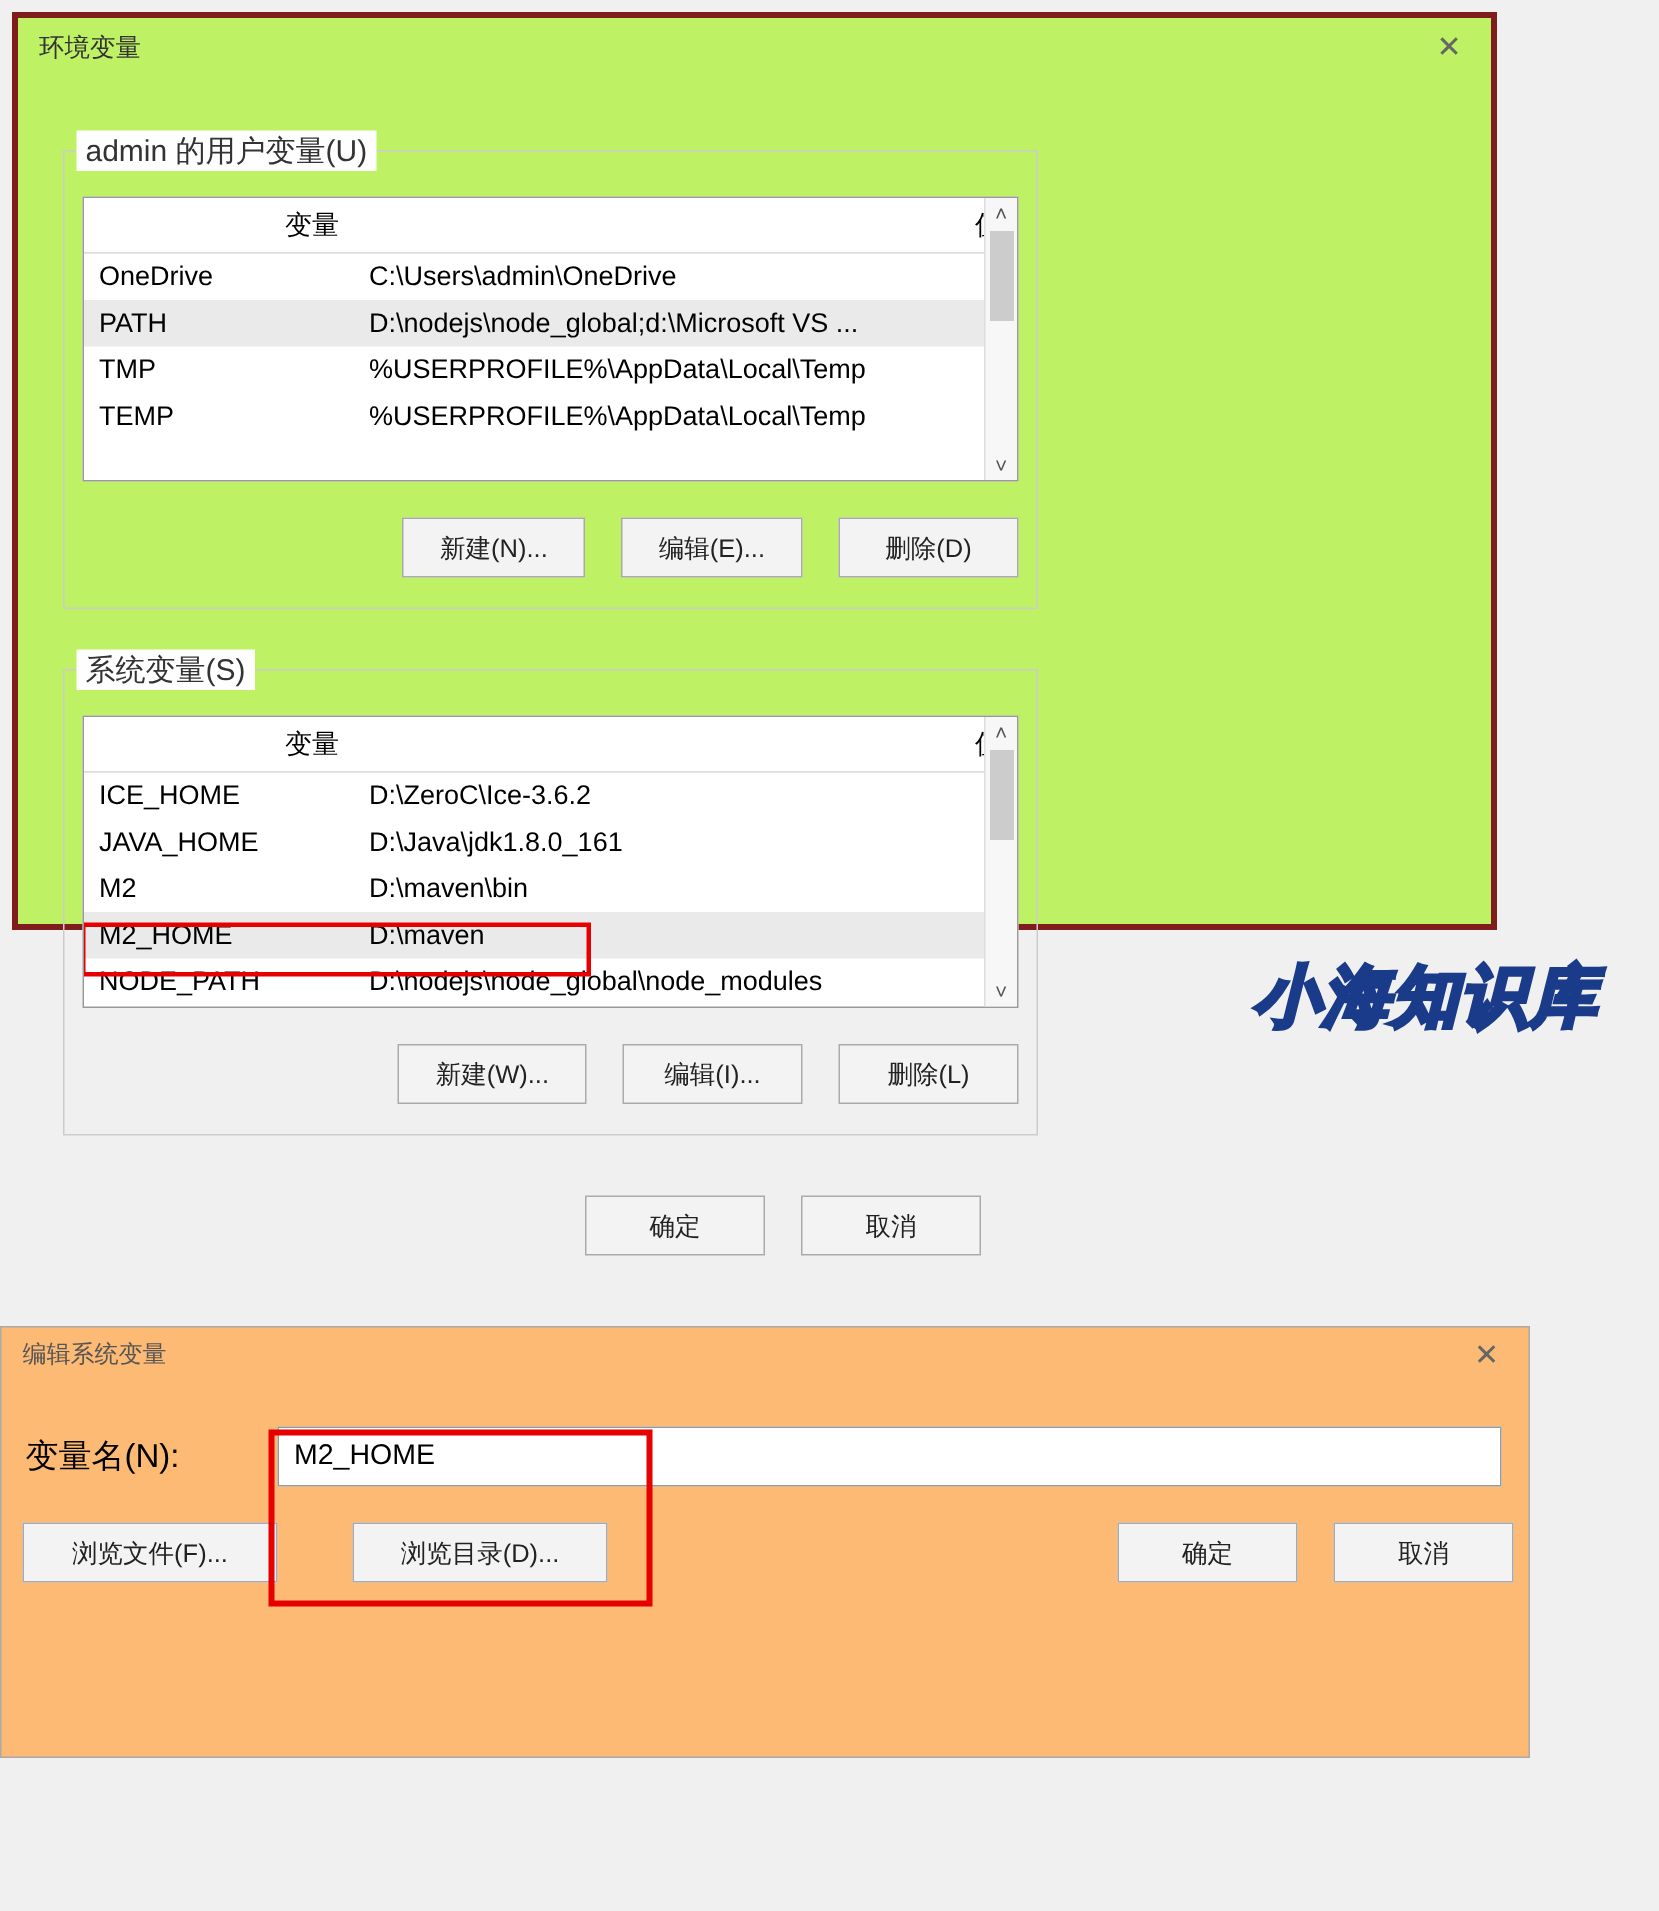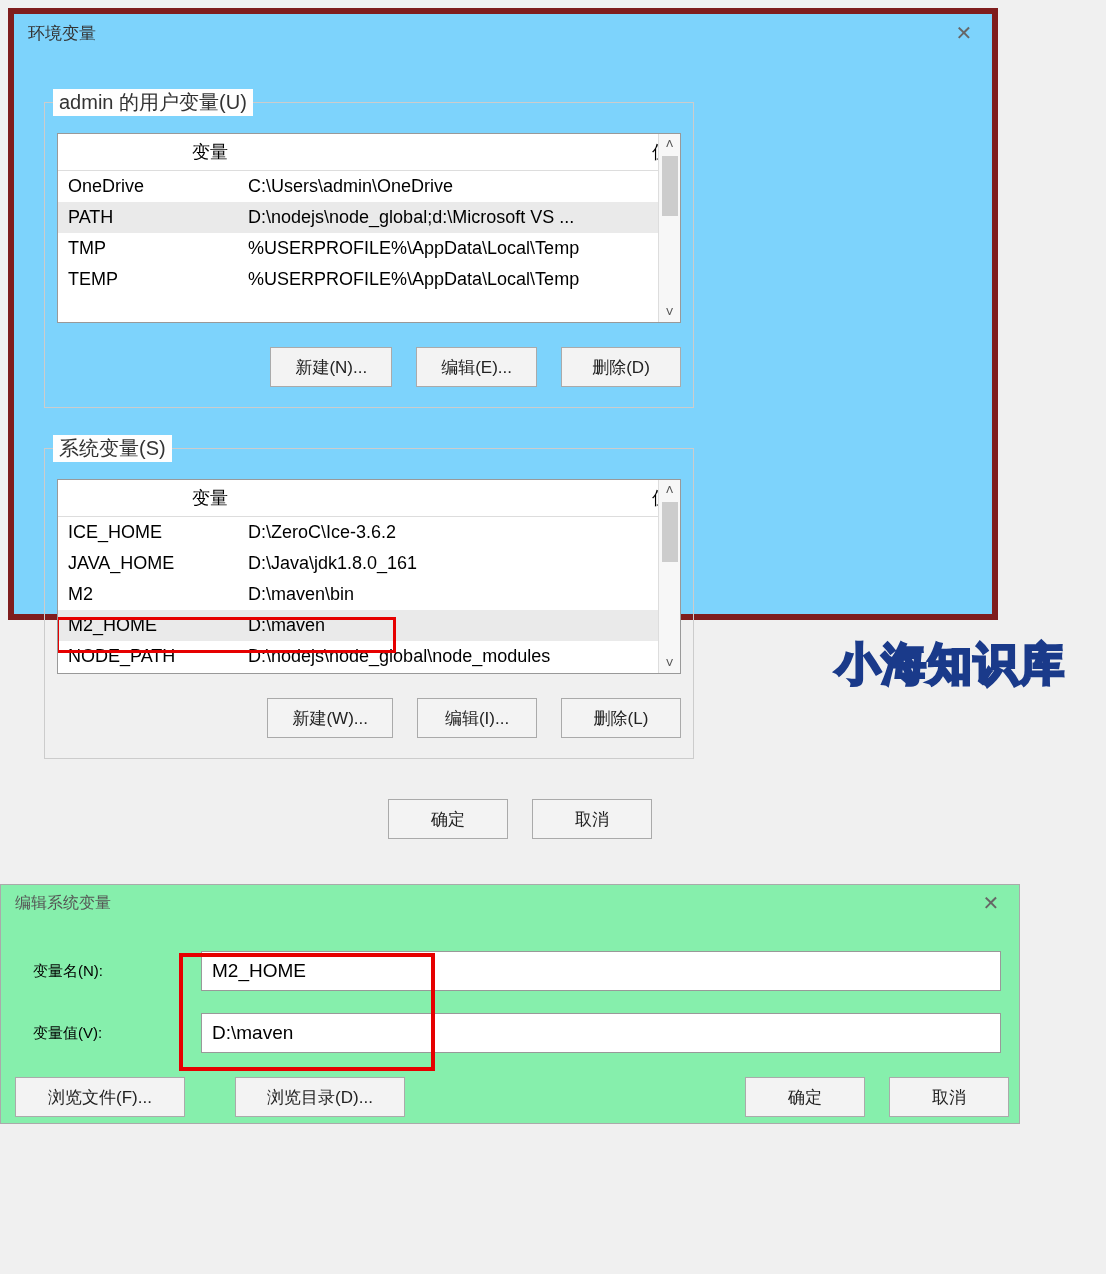--- a/index.html
+++ b/index.html
@@ -10,22 +10,22 @@
   height: 1274px;
   position: relative;
   overflow: hidden;
 }
 .dialog1 {
   position: absolute;
   top: 8px;
   left: 8px;
   width: 990px;
   height: 612px;
-  background: #7dd3fc;
-  border: 6px solid #7f1d1d;
+  background: #bef264;
+  border: 4px solid #7f1d1d;
 }
 .title-bar {
   height: 38px;
   display: flex;
   align-items: center;
   justify-content: space-between;
   padding: 0 10px 0 14px;
   font-size: 17px;
   color: #333;
 }
@@ -129,53 +129,53 @@
   position: absolute;
   border: 3px solid #e60000;
   pointer-events: none;
 }
 .watermark {
   position: absolute;
   top: 635px;
   right: 40px;
   font-size: 44px;
   font-weight: 900;
+  font-style: italic;
   color: #a21caf;
   -webkit-text-stroke: 3px #1a3a8a;
   text-stroke: 3px #1a3a8a;
   letter-spacing: 2px;
 }
 .dialog2 {
   position: absolute;
   top: 884px;
   left: 0;
   width: 1020px;
-  height: 240px;
-  background: #86efac;
+  height: 288px;
+  background: #fdba74;
   border: 1px solid #aaa;
   padding: 0;
 }
 .dialog2 .title-bar {
   height: 36px;
   font-size: 16px;
   color: #555;
 }
 .dialog2-body {
   padding: 30px 10px 10px 14px;
 }
 .form-row {
   display: flex;
   align-items: center;
   margin-bottom: 22px;
 }
 .form-label {
   width: 170px;
-  font-size: 15px;
+  font-size: 22px;
   padding-left: 2px;
-  margin-left: 16px;
 }
 .form-input {
   flex: 1;
   height: 40px;
   border: 1px solid #999;
   font-size: 19px;
   padding: 0 10px;
   margin-right: 8px;
   background: #fff;
 }
@@ -304,24 +304,20 @@
 <div class="dialog2">
   <div class="title-bar">
     <span>编辑系统变量</span>
     <span class="close-btn">✕</span>
   </div>
   <div class="dialog2-body">
     <div class="form-row">
       <span class="form-label">变量名(N):</span>
       <input class="form-input" value="M2_HOME" style="">
     </div>
-    <div class="form-row">
-      <span class="form-label">变量值(V):</span>
-      <input class="form-input" value="D:\maven" style="">
-    </div>
     <div class="dialog2-buttons">
       <div class="dialog2-buttons-left">
         <button class="btn" style="min-width:170px">浏览文件(F)...</button>
         <button class="btn" style="min-width:170px">浏览目录(D)...</button>
       </div>
       <div class="dialog2-buttons-right">
         <button class="btn">确定</button>
         <button class="btn">取消</button>
       </div>
     </div>

